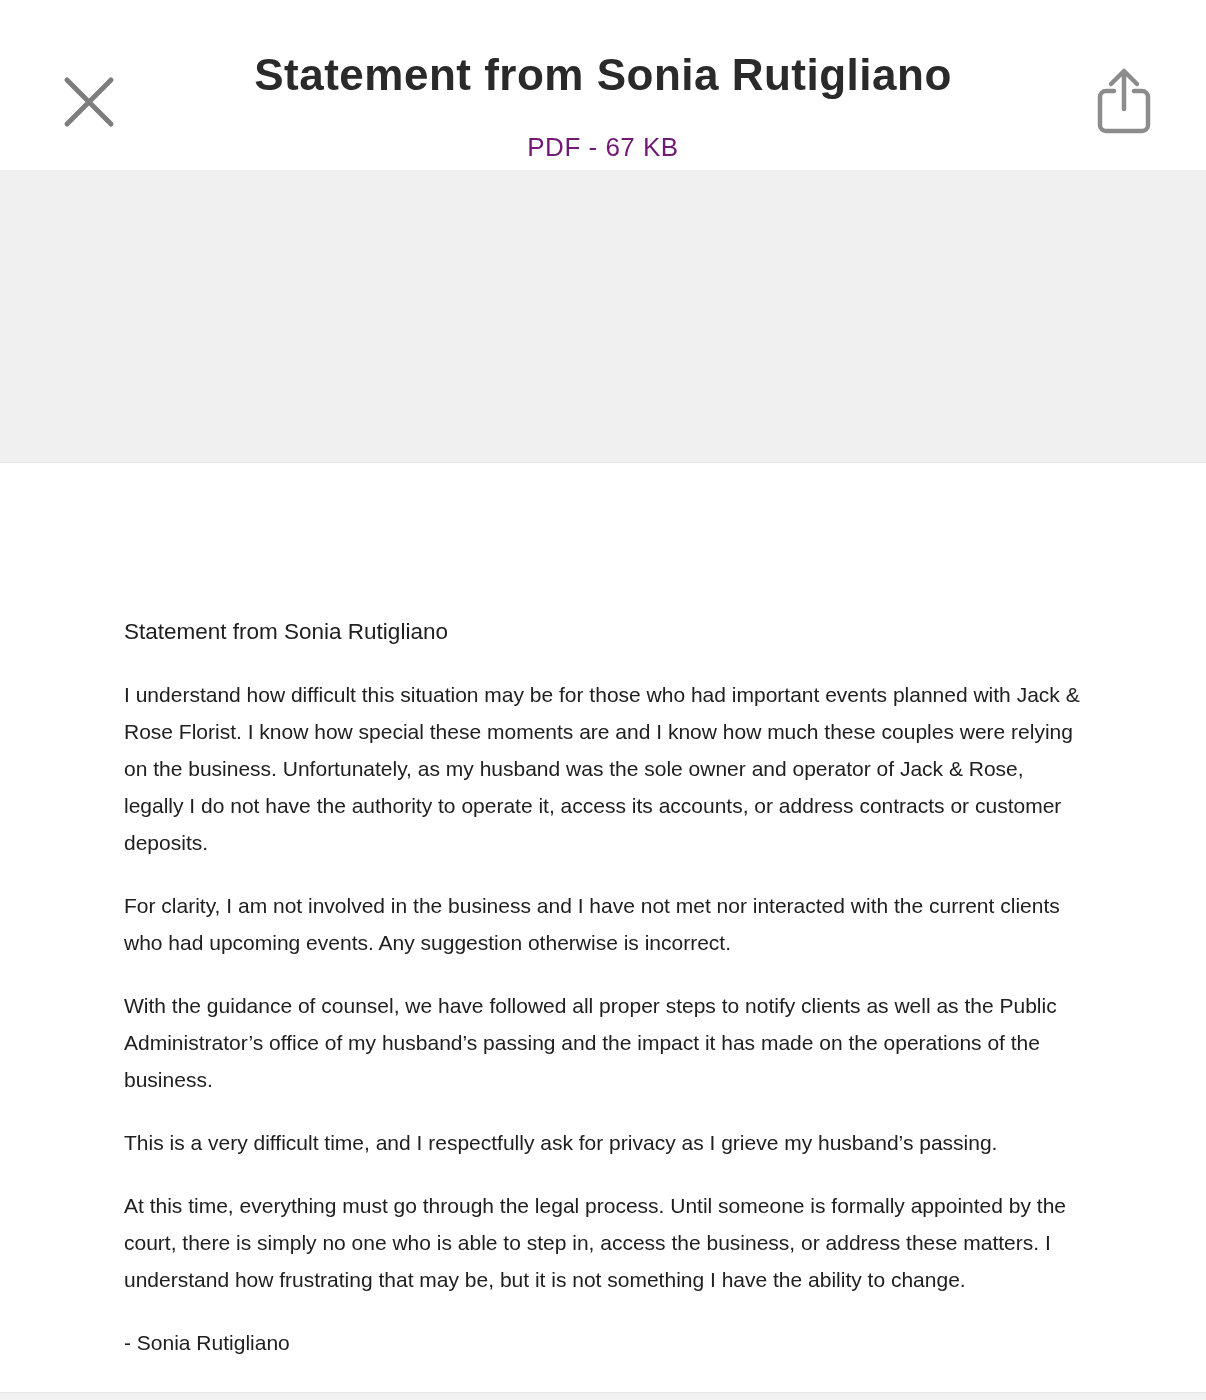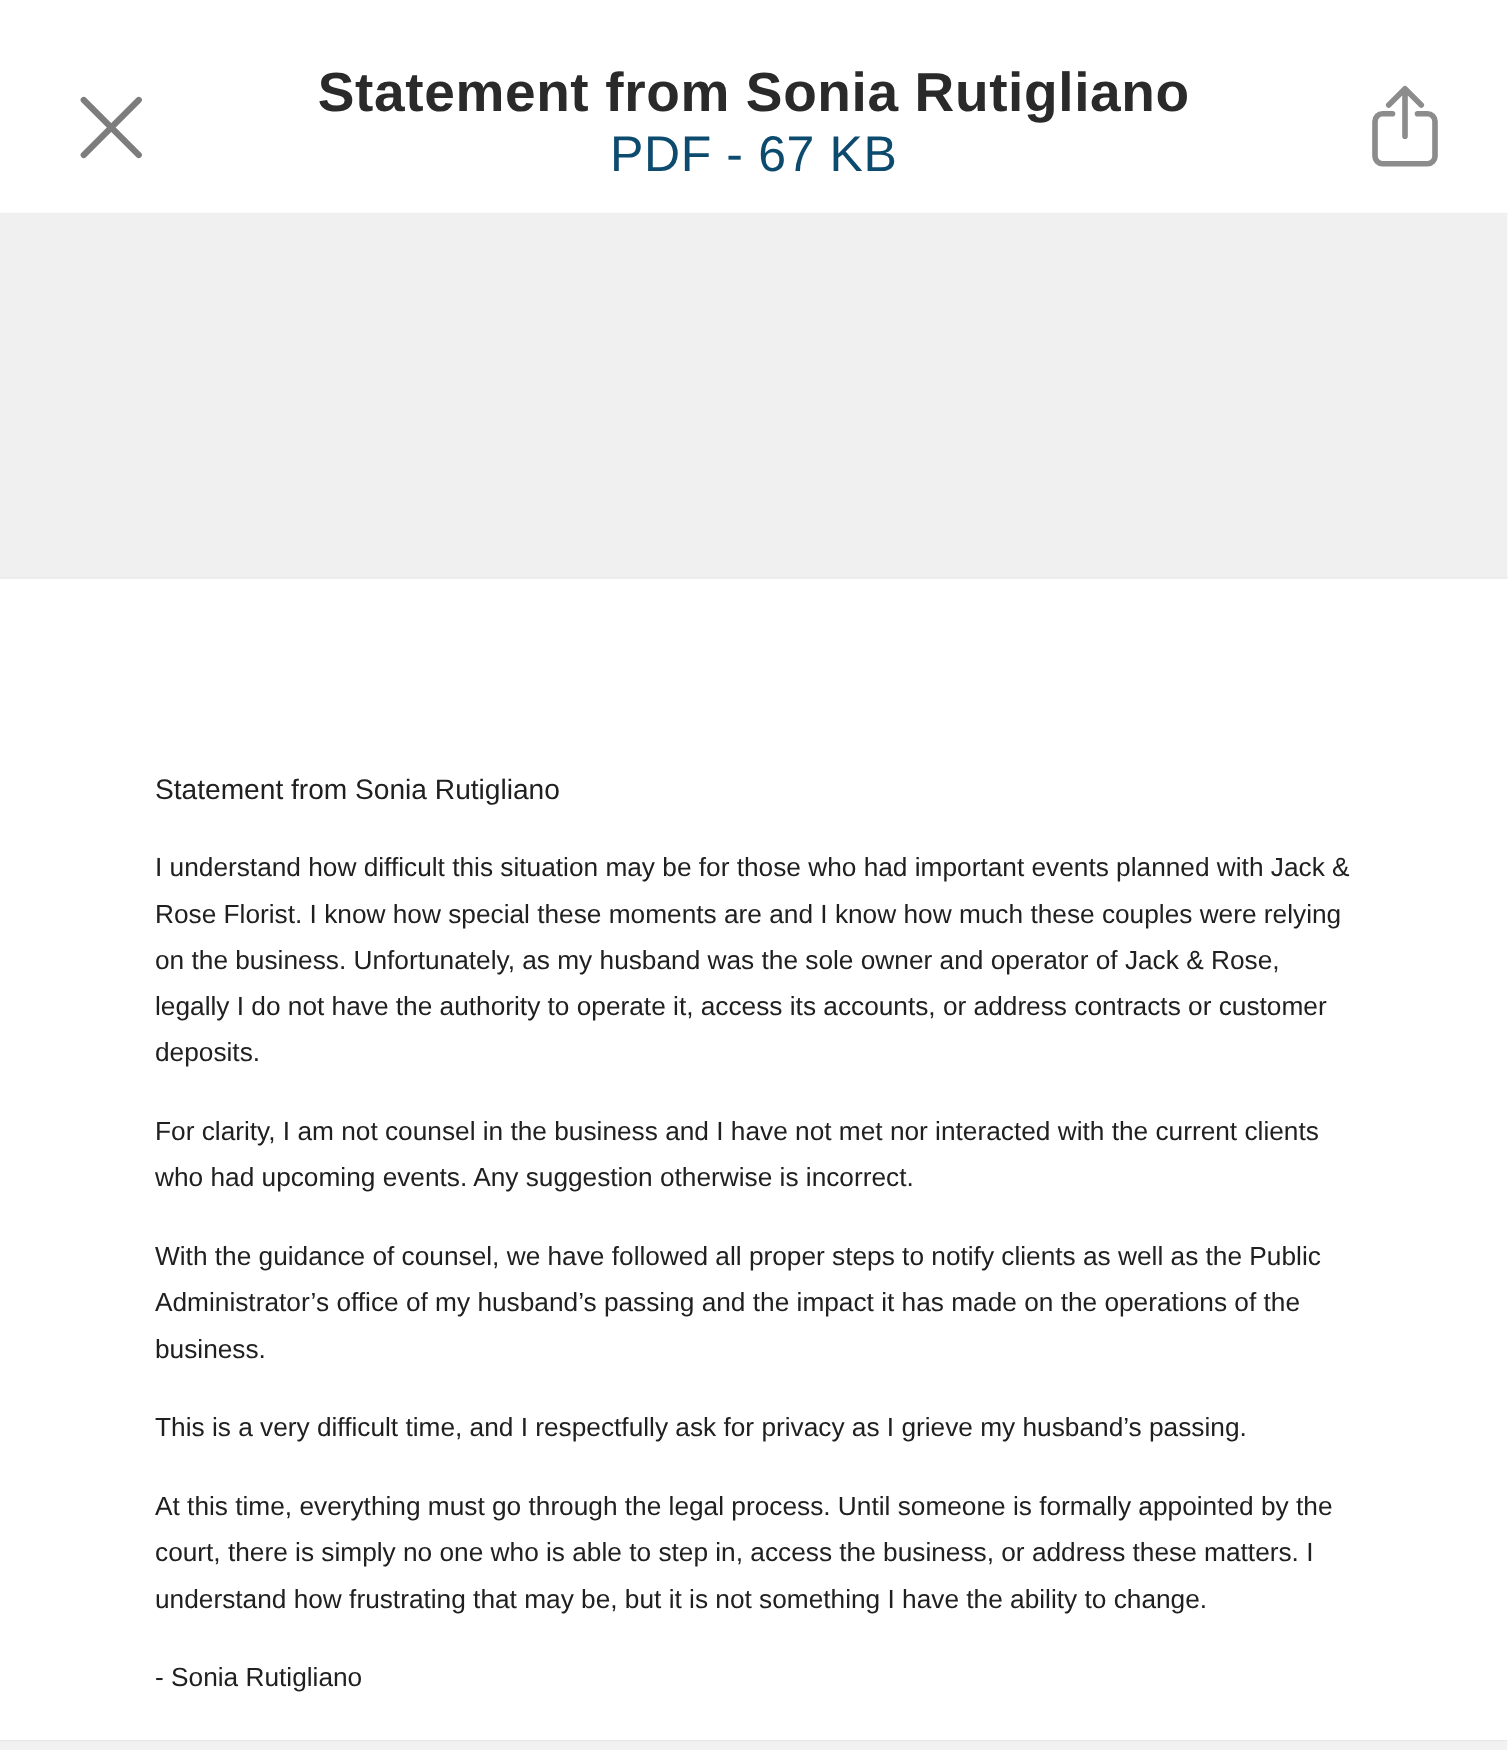--- a/index.html
+++ b/index.html
@@ -24,24 +24,24 @@
     left: 0; right: 0;
     text-align: center;
   }
   .header-title {
     font-size: 44px;
     font-weight: 700;
     color: #2a2a2a;
     letter-spacing: 0.5px;
   }
   .header-subtitle {
-    margin-top: 2px;
-    font-size: 40px;
+    margin-top: 32px;
+    font-size: 26px;
     font-weight: 400;
-    color: #0c4a6e;
+    color: #701a75;
     letter-spacing: 0.5px;
   }
   .close-btn {
     position: absolute;
     left: 58px;
     top: 72px;
     width: 62px;
     height: 62px;
     background: none;
     border: none;
@@ -126,20 +126,20 @@
     </span>
   </button>
 
 </div>
 
 <div class="viewer-gap"></div>
 
 <div class="doc-page">
   <p class="doc-heading">Statement from Sonia Rutigliano</p>
   <p class="doc-para">I understand how difficult this situation may be for those who had important events planned with Jack &amp; Rose Florist. I know how special these moments are and I know how much these couples were relying on the business. Unfortunately, as my husband was the sole owner and operator of Jack &amp; Rose, legally I do not have the authority to operate it, access its accounts, or address contracts or customer deposits.</p>
-  <p class="doc-para">For clarity, I am not counsel in the business and I have not met nor interacted with the current clients who had upcoming events. Any suggestion otherwise is incorrect.</p>
+  <p class="doc-para">For clarity, I am not involved in the business and I have not met nor interacted with the current clients who had upcoming events. Any suggestion otherwise is incorrect.</p>
   <p class="doc-para">With the guidance of counsel, we have followed all proper steps to notify clients as well as the Public Administrator’s office of my husband’s passing and the impact it has made on the operations of the business.</p>
   <p class="doc-para">This is a very difficult time, and I respectfully ask for privacy as I grieve my husband’s passing.</p>
   <p class="doc-para">At this time, everything must go through the legal process. Until someone is formally appointed by the court, there is simply no one who is able to step in, access the business, or address these matters. I understand how frustrating that may be, but it is not something I have the ability to change.</p>
   <p class="doc-para">- Sonia Rutigliano</p>
 </div>
 
 <div class="footer-bar"></div>
 
 </body></html>

